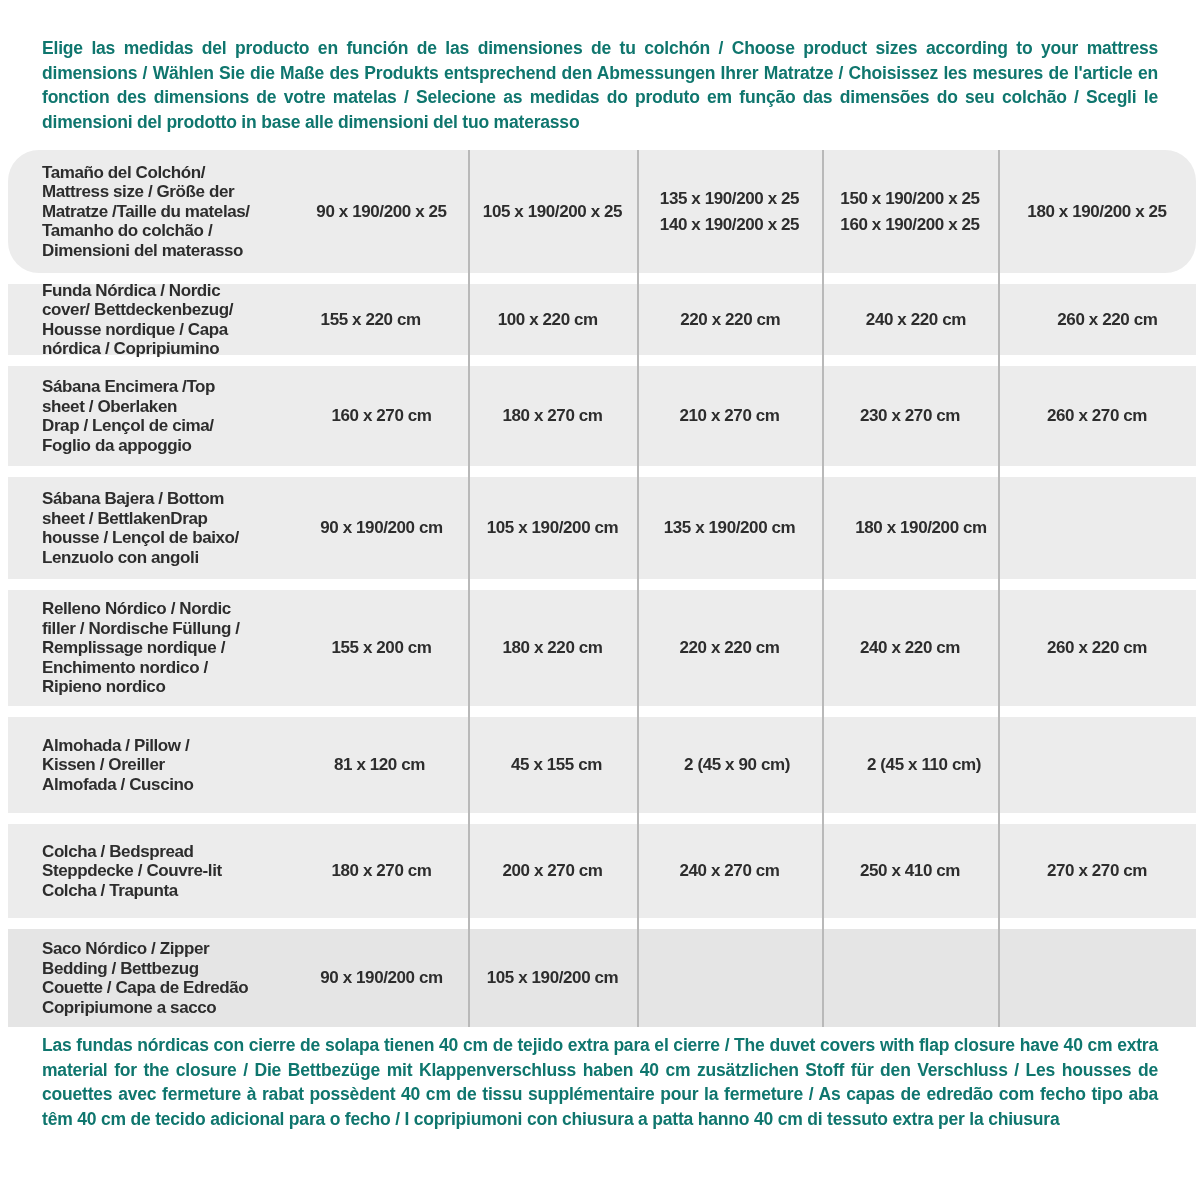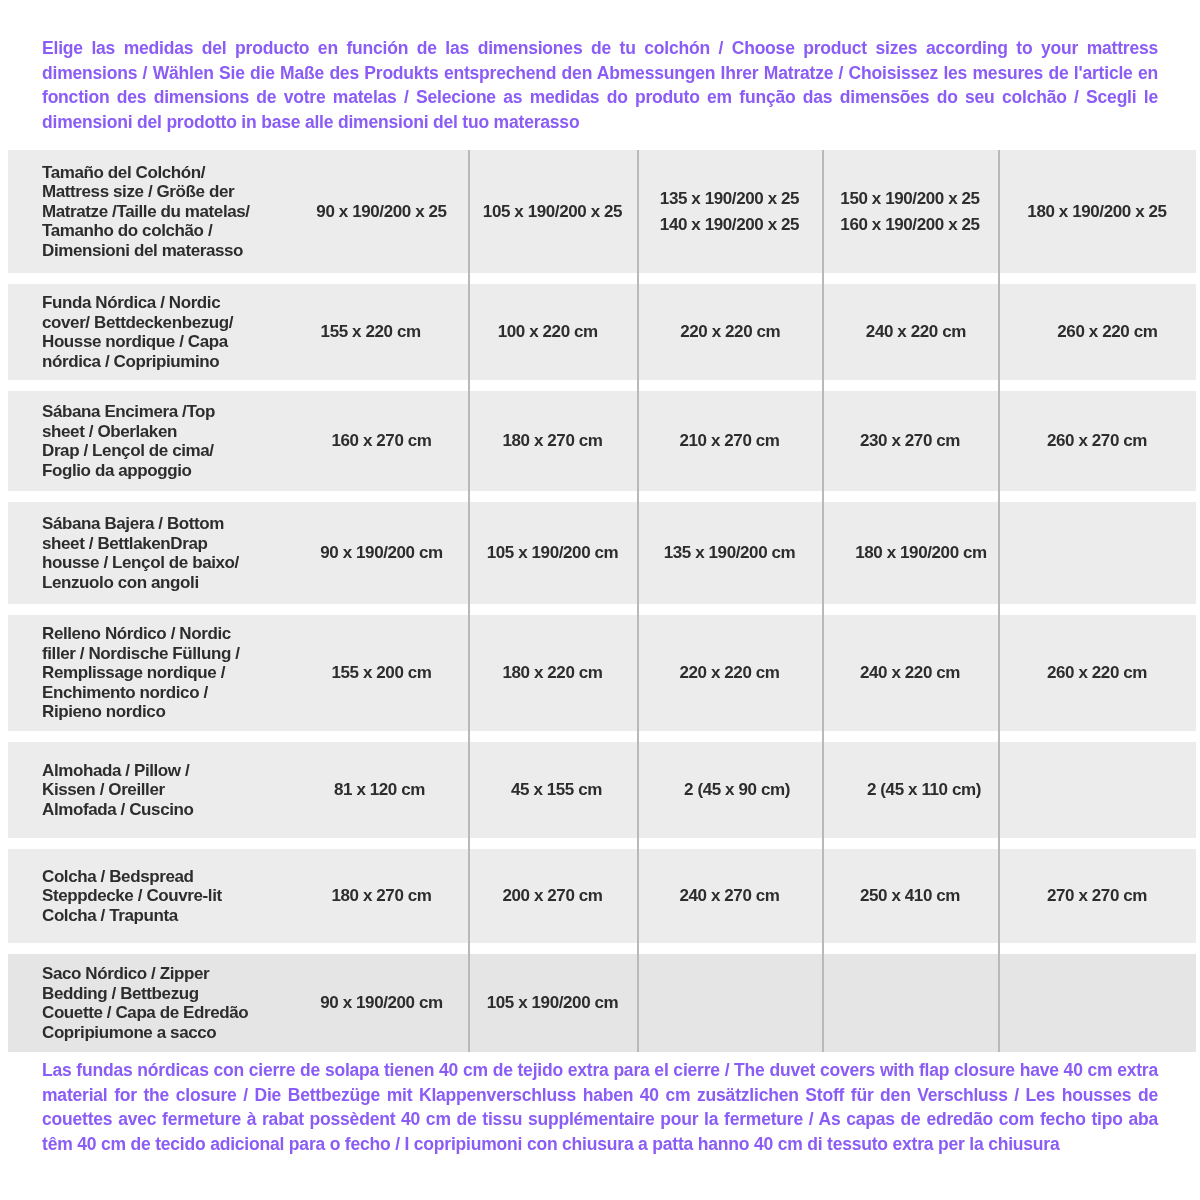--- a/index.html
+++ b/index.html
@@ -15,21 +15,21 @@
     color: #2e2e2e;
     -webkit-font-smoothing: antialiased;
   }
   .intro, .footnote {
     margin: 0 42px;
     font-size: 17.5px;
     font-weight: bold;
     line-height: 24.5px;
     letter-spacing: -0.2px;
     text-align: justify;
-    color: #8b5cf6;
+    color: #0f766e;
   }
   .intro { padding-top: 36px; }
   .footnote { margin-top: 6px; }
 
   .size-table {
     position: relative;
     margin: 16px 4px 0 8px;
     width: 1188px;
   }
   .vline {
@@ -45,22 +45,22 @@
   .vline.v3 { left: 814px; }
   .vline.v4 { left: 990px; }
 
   .trow {
     display: flex;
     align-items: stretch;
     background: #ececec;
     margin-bottom: 11px;
   }
   .trow.last { background: #e5e5e5; margin-bottom: 0; justify-content: flex-end; }
-  .trow.r1 { height: 123px; }
-  .trow.r2 { height: 96px; gap: 24px; }
+  .trow.r1 { height: 123px; border-radius: 31px; }
+  .trow.r2 { height: 71px; gap: 24px; }
   .trow.r3 { height: 100px; }
   .trow.r4 { height: 102px; }
   .trow.r5 { height: 116px; }
   .trow.r6 { height: 96px; }
   .trow.r7 { height: 94px; }
   .trow.r8 { height: 98px; }
 
   .tlabel {
     box-sizing: border-box;
     width: 287px;

